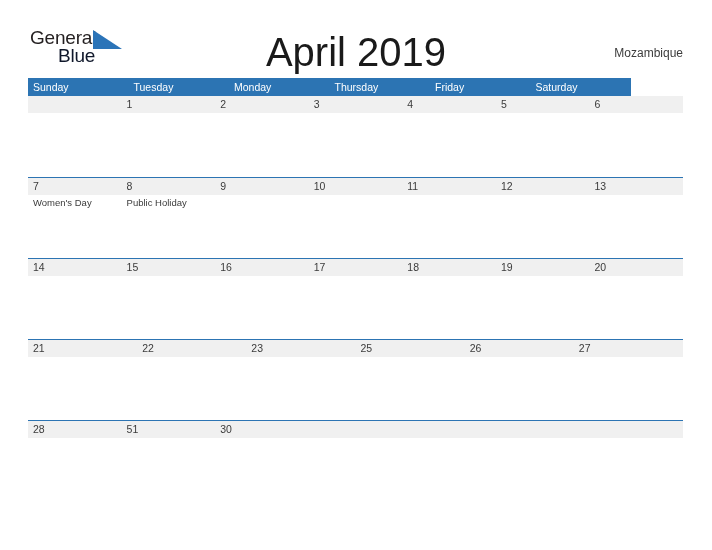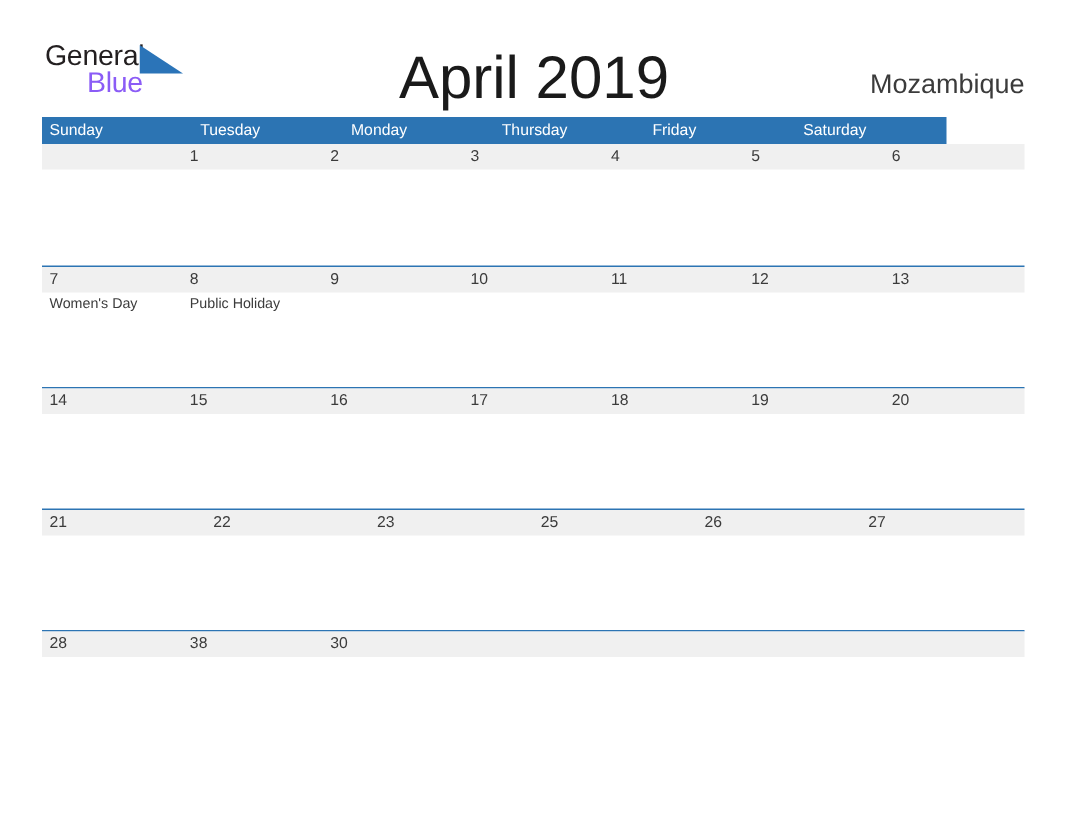--- a/index.html
+++ b/index.html
@@ -47,21 +47,21 @@
     color: #231f20;
     line-height: 20px;
     white-space: nowrap;
   }
   .logo-blue {
     position: absolute;
     left: 28px;
     top: 18px;
     font-size: 19px;
     letter-spacing: -0.2px;
-    color: #8b5cf6;
+    color: #0f172a;
     line-height: 20px;
     white-space: nowrap;
   }
   .logo-triangle {
     position: absolute;
     left: 63px;
     top: 2px;
     width: 30px;
     height: 20px;
   }
@@ -74,21 +74,21 @@
     text-align: center;
     font-size: 40px;
     color: #1a1a1a;
     letter-spacing: 0px;
   }
 
   .country {
     position: absolute;
     right: 29px;
     top: 46px;
-    font-size: 18px;
+    font-size: 12px;
     color: #3b3b3b;
     text-align: right;
     white-space: nowrap;
   }
 
   
   .calendar {
     position: absolute;
     left: 28px;
     top: 78px;
@@ -313,21 +313,21 @@
         <span class="day-event"></span>
       </div>
     </div>
 
     <div class="week-row">
       <div class="day-cell">
         <span class="day-num">28</span>
         <span class="day-event"></span>
       </div>
       <div class="day-cell">
-        <span class="day-num">38</span>
+        <span class="day-num">51</span>
         <span class="day-event"></span>
       </div>
       <div class="day-cell">
         <span class="day-num">30</span>
         <span class="day-event"></span>
       </div>
       <div class="day-cell empty">
         <span class="day-num"></span>
         <span class="day-event"></span>
       </div>

